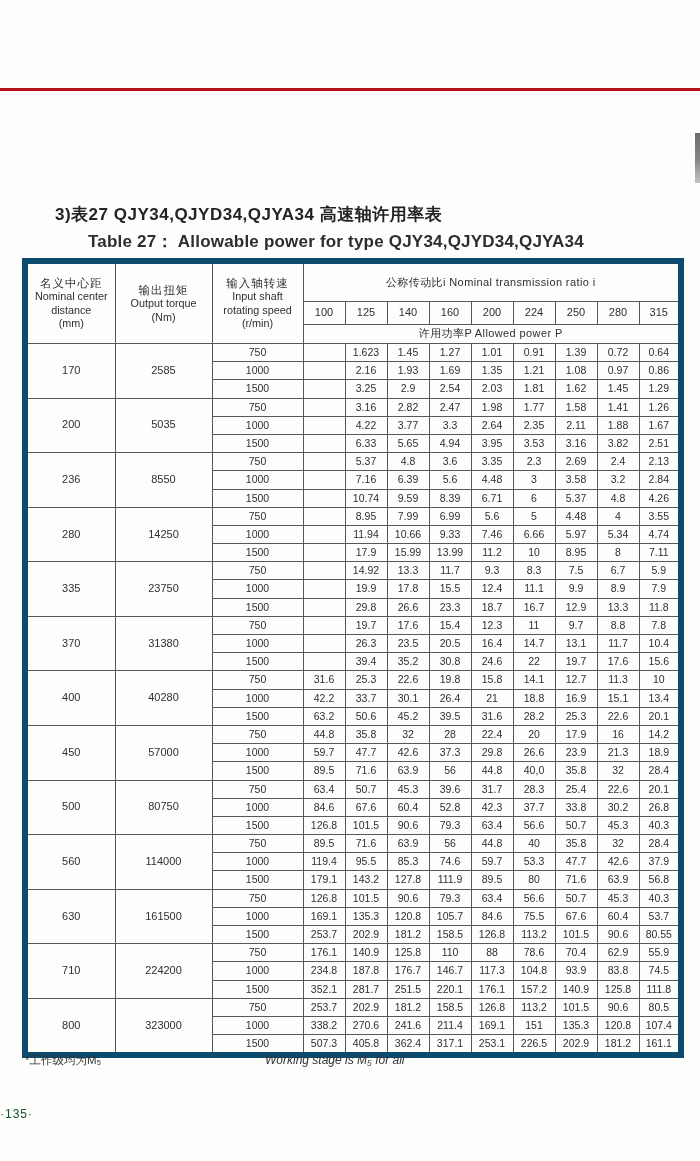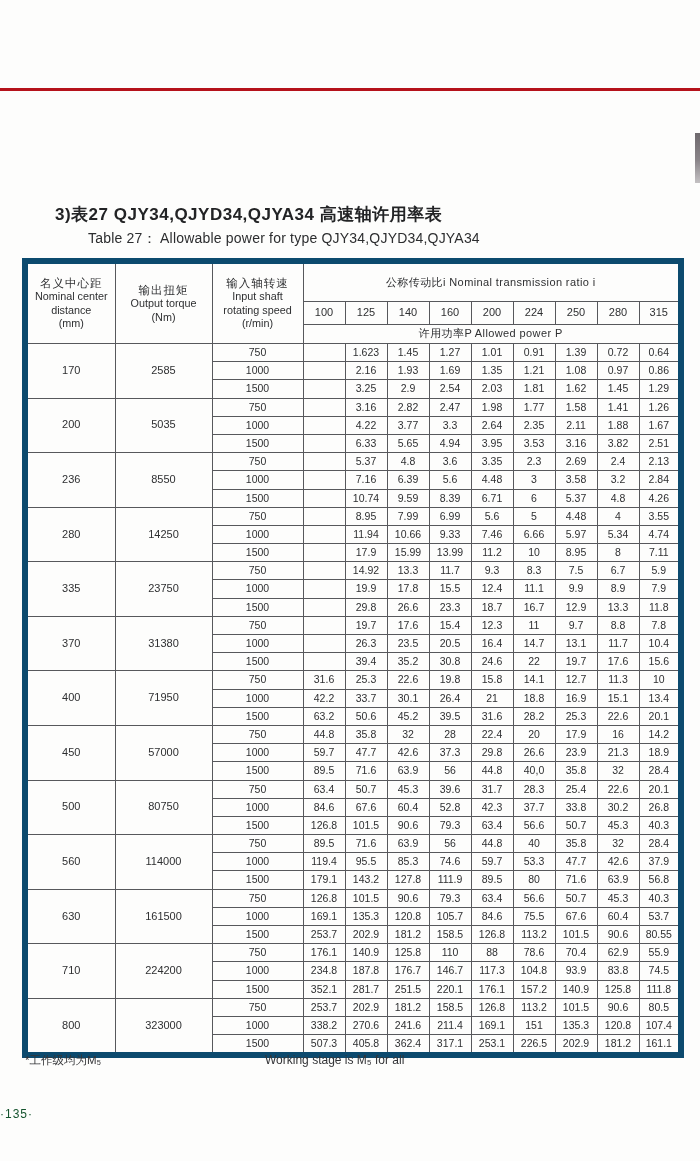--- a/index.html
+++ b/index.html
@@ -16,42 +16,42 @@
   .edge-tab {
     position: absolute; right: 0; top: 133px; width: 5px; height: 50px;
     background: linear-gradient(to bottom, #6e696d 0%, #8a8589 55%, #c4c1c3 100%);
   }
   .title-block { position: absolute; left: 55px; top: 203px; }
   .title-zh {
     font-size: 17px; font-weight: 600; letter-spacing: 0.5px; color: #222325;
     white-space: nowrap;
   }
   .title-en {
-    font-size: 14px; font-weight: 400; color: #2c2d2f; margin-top: 4px;
+    font-size: 17px; font-weight: 700; color: #2c2d2f; margin-top: 4px;
     margin-left: 33px; letter-spacing: 0.2px; white-space: nowrap;
   }
   table.power-table {
     position: absolute; left: 22px; top: 258px; width: 656px;
     border-collapse: collapse; table-layout: fixed;
     font-size: 10.5px; color: #2e2f31;
   }
   .power-table th, .power-table td {
     border: 1px solid #57585c; font-weight: 400; text-align: center;
     padding: 0; line-height: 1.25; overflow: hidden;
   }
   .power-table { border: 6px solid #0c4a6e; }
   .hdr-multiline { font-size: 10.8px; padding: 2px 1px; }
   .hdr-multiline .zh { font-size: 11.5px; letter-spacing: 1px; }
   th.ratio-span { height: 37px; font-size: 11px; letter-spacing: 0.4px; }
   tr.ratio-nums th { height: 22px; font-size: 11px; }
   th.power-span { height: 18px; font-size: 11px; letter-spacing: 0.4px; }
   .power-table tbody td { height: 17.2px; font-size: 10.5px; }
   .power-table td.c-merge { font-size: 11px; }
   .footnote-zh { position: absolute; left: 25px; top: 1053px; font-size: 11.5px; color: #333437; }
-  .footnote-en { position: absolute; left: 265px; top: 1053px; font-size: 12px; color: #333437; }
+  .footnote-en { position: absolute; left: 265px; top: 1053px; font-size: 12px; color: #333437; font-style: italic; }
   .page-number { position: absolute; left: 0; top: 1107px; width: 700px; text-align: left;
     font-size: 12px; color: #14532d; letter-spacing: 1px; }
 </style>
 </head>
 <body>
 
 <div class="page">
 
   <div class="red-rule"></div>
   <div class="edge-tab"></div>
@@ -336,21 +336,21 @@
           <td>35.2</td>
           <td>30.8</td>
           <td>24.6</td>
           <td>22</td>
           <td>19.7</td>
           <td>17.6</td>
           <td>15.6</td>
         </tr>
         <tr>
           <td rowspan="3" class="c-merge">400</td>
-          <td rowspan="3" class="c-merge">71950</td>
+          <td rowspan="3" class="c-merge">40280</td>
           <td>750</td>
           <td>31.6</td>
           <td>25.3</td>
           <td>22.6</td>
           <td>19.8</td>
           <td>15.8</td>
           <td>14.1</td>
           <td>12.7</td>
           <td>11.3</td>
           <td>10</td>

